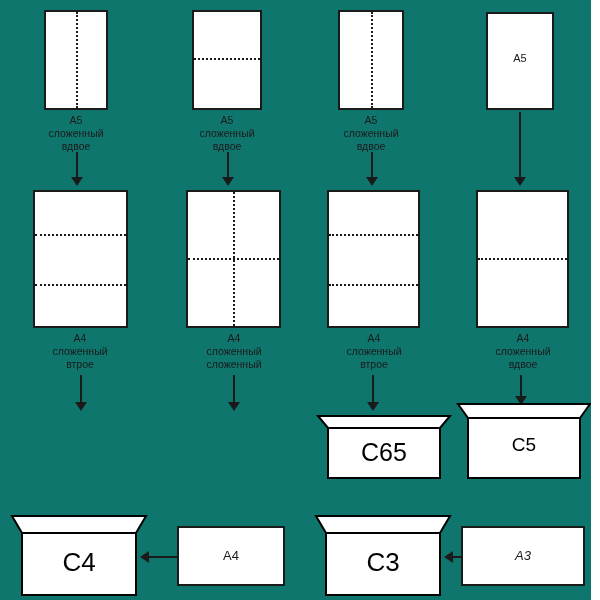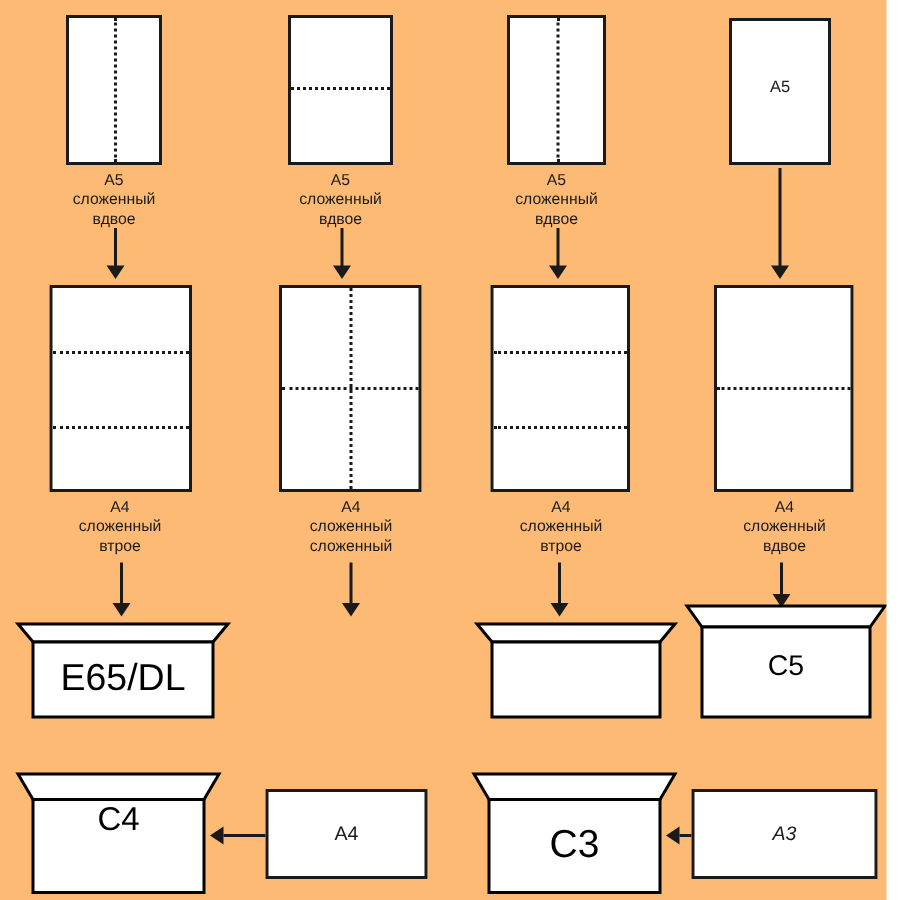--- a/index.html
+++ b/index.html
@@ -8,21 +8,21 @@
     background: #ffffff;
   }
   body {
     font-family: "Liberation Sans", sans-serif;
     color: #000000;
   }
   #stage {
     position: relative;
     width: 591px;
     height: 600px;
-    background: #fdba74;
+    background: #0f766e;
     overflow: hidden;
   }
   .paper {
     position: absolute;
     box-sizing: border-box;
     border: 2px solid #1a1a1a;
     background: #ffffff;
   }
   .paper-label {
     position: absolute;
@@ -218,50 +218,44 @@
   </div>
   <div class="arrow-down" style="left:372px; top:375px; height:36px;">
     <div class="shaft"></div>
     <div class="head"></div>
   </div>
   <div class="arrow-down" style="left:520px; top:375px; height:30px;">
     <div class="shaft"></div>
     <div class="head"></div>
   </div>
 
-  <div class="envelope" style="left:12px; top:414px; width:140px; height:65px;">
-    <svg width="140" height="65" viewBox="0 0 140 65">
-      <polygon points="10,14 130,14 140,2 0,2" fill="#ffffff" stroke="#000000" stroke-width="2"></polygon>
-      <rect x="10" y="14" width="120" height="50" fill="#ffffff" stroke="#000000" stroke-width="2"></rect>
-    </svg>
-    <div class="env-text" style="top:26px; font-size:25px; line-height:25px;">E65/DL</div>
-  </div>
 
 
   <div class="envelope" style="left:318px; top:414px; width:132px; height:65px;">
     <svg width="132" height="65" viewBox="0 0 132 65">
       <polygon points="10,14 122,14 132,2 0,2" fill="#ffffff" stroke="#000000" stroke-width="2"></polygon>
       <rect x="10" y="14" width="112" height="50" fill="#ffffff" stroke="#000000" stroke-width="2"></rect>
     </svg>
+    <div class="env-text" style="top:26px; font-size:25px; line-height:25px;">C65</div>
   </div>
 
   <div class="envelope" style="left:458px; top:402px; width:132px; height:78px;">
     <svg width="132" height="78" viewBox="0 0 132 78">
       <polygon points="10,16 122,16 132,2 0,2" fill="#ffffff" stroke="#000000" stroke-width="2"></polygon>
       <rect x="10" y="16" width="112" height="60" fill="#ffffff" stroke="#000000" stroke-width="2"></rect>
     </svg>
     <div class="env-text" style="top:30px; font-size:19px; line-height:25px;">C5</div>
   </div>
 
   <div class="envelope" style="left:12px; top:513px; width:134px; height:85px;">
     <svg width="134" height="85" viewBox="0 0 134 85">
       <polygon points="10,20 124,20 134,3 0,3" fill="#ffffff" stroke="#000000" stroke-width="2"></polygon>
       <rect x="10" y="20" width="114" height="62" fill="#ffffff" stroke="#000000" stroke-width="2"></rect>
     </svg>
-    <div class="env-text" style="top:20px; font-size:22px; line-height:26px;">C4</div>
+    <div class="env-text" style="top:36px; font-size:26px; line-height:26px;">C4</div>
   </div>
 
   <div class="arrow-left" style="left:140px; top:556px; width:38px;">
     <div class="shaft"></div>
     <div class="head"></div>
   </div>
 
   <div class="paper" style="left:177px; top:526px; width:108px; height:60px;">
     <div class="paper-label" style="top:22px; font-size:13px;">A4</div>
   </div>

